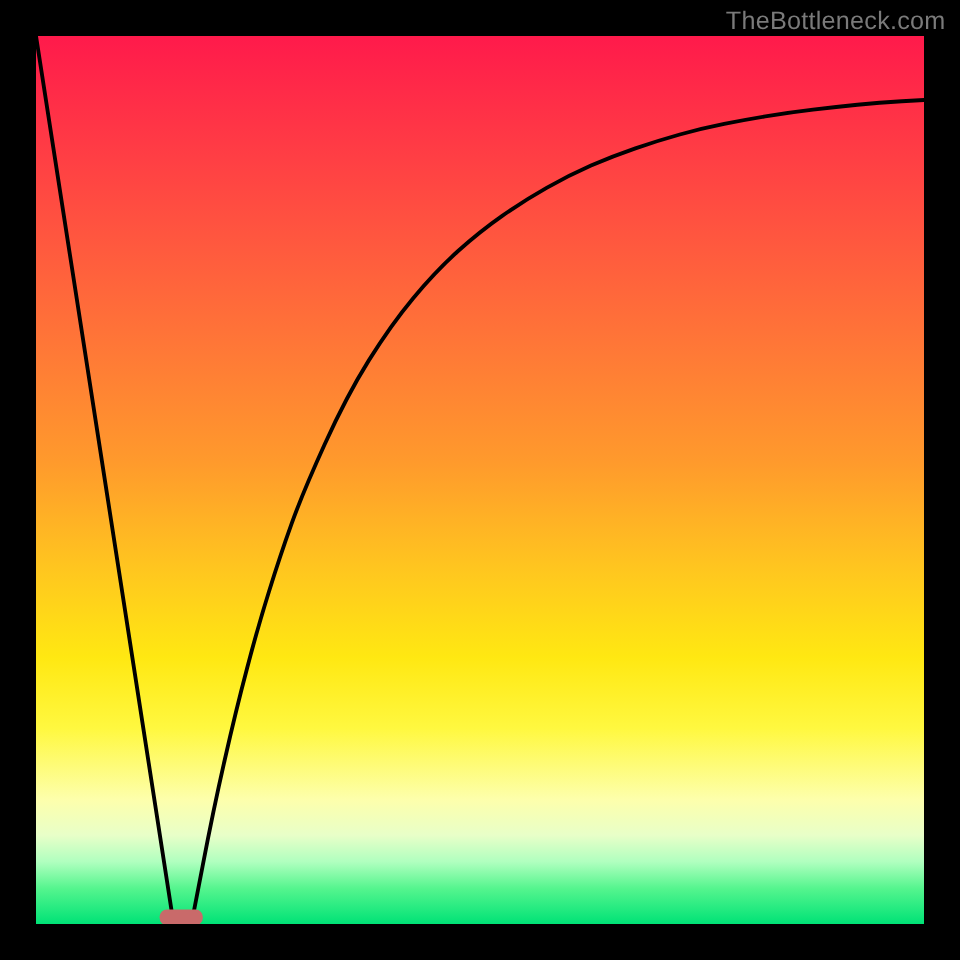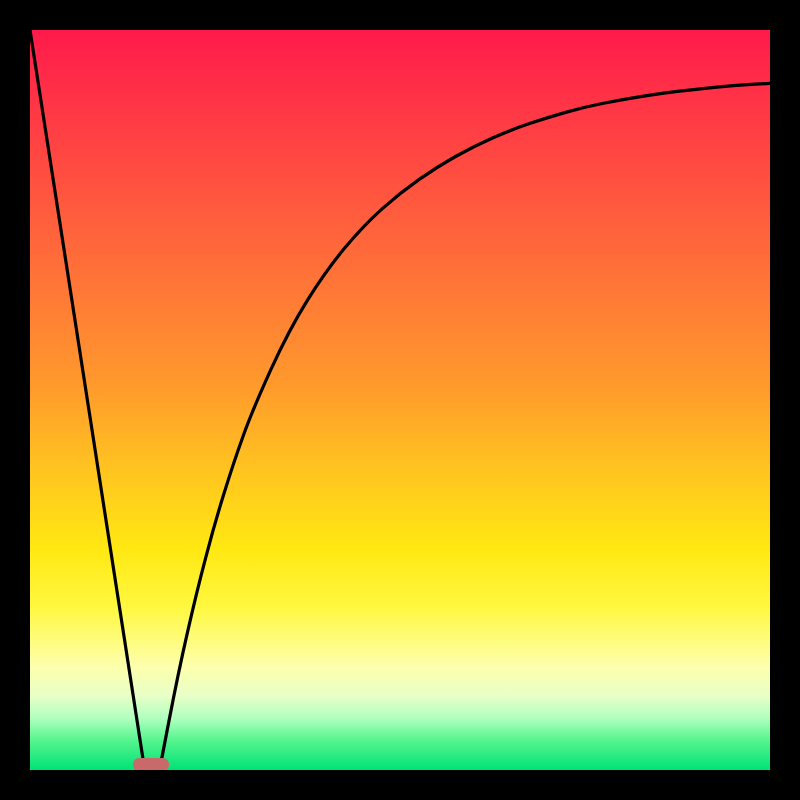--- a/index.html
+++ b/index.html
@@ -86,13 +86,14 @@
     <div class="gradient"></div>
 
     <svg class="curve" viewBox="0 0 740 740" preserveAspectRatio="none">
       <path id="curve-left" d="M0.0 0.0 L29.6 190.9 L59.2 381.8 L88.8 572.8 L114.7 740.0"></path>
       <path id="curve-right" d="M129.5 740.0 Q129.5 740.0 138.8 691.9 Q148.0 643.8 157.3 603.1 Q166.5 562.4 175.8 527.3 Q185.0 492.1 194.3 462.5 Q203.5 432.9 212.8 407.0 Q222.0 381.1 240.5 340.4 Q259.0 299.7 277.5 270.1 Q296.0 240.5 314.5 218.3 Q333.0 196.1 351.5 179.4 Q370.0 162.8 388.5 149.9 Q407.0 136.9 425.5 126.5 Q444.0 116.2 462.5 108.0 Q481.0 99.9 499.5 93.6 Q518.0 87.3 536.5 82.1 Q555.0 77.0 573.5 73.3 Q592.0 69.6 610.5 66.6 Q629.0 63.6 647.5 61.4 Q666.0 59.2 684.5 57.3 Q703.0 55.5 721.5 54.4 L740.0 53.3"></path>
     </svg>
 
     <div class="marker" id="opt-marker" style="left: 103.2px; width: 36.3px;"></div>
   </div>
 
+  <div class="watermark">TheBottleneck.com</div>
 </div>
 
 </body></html>

